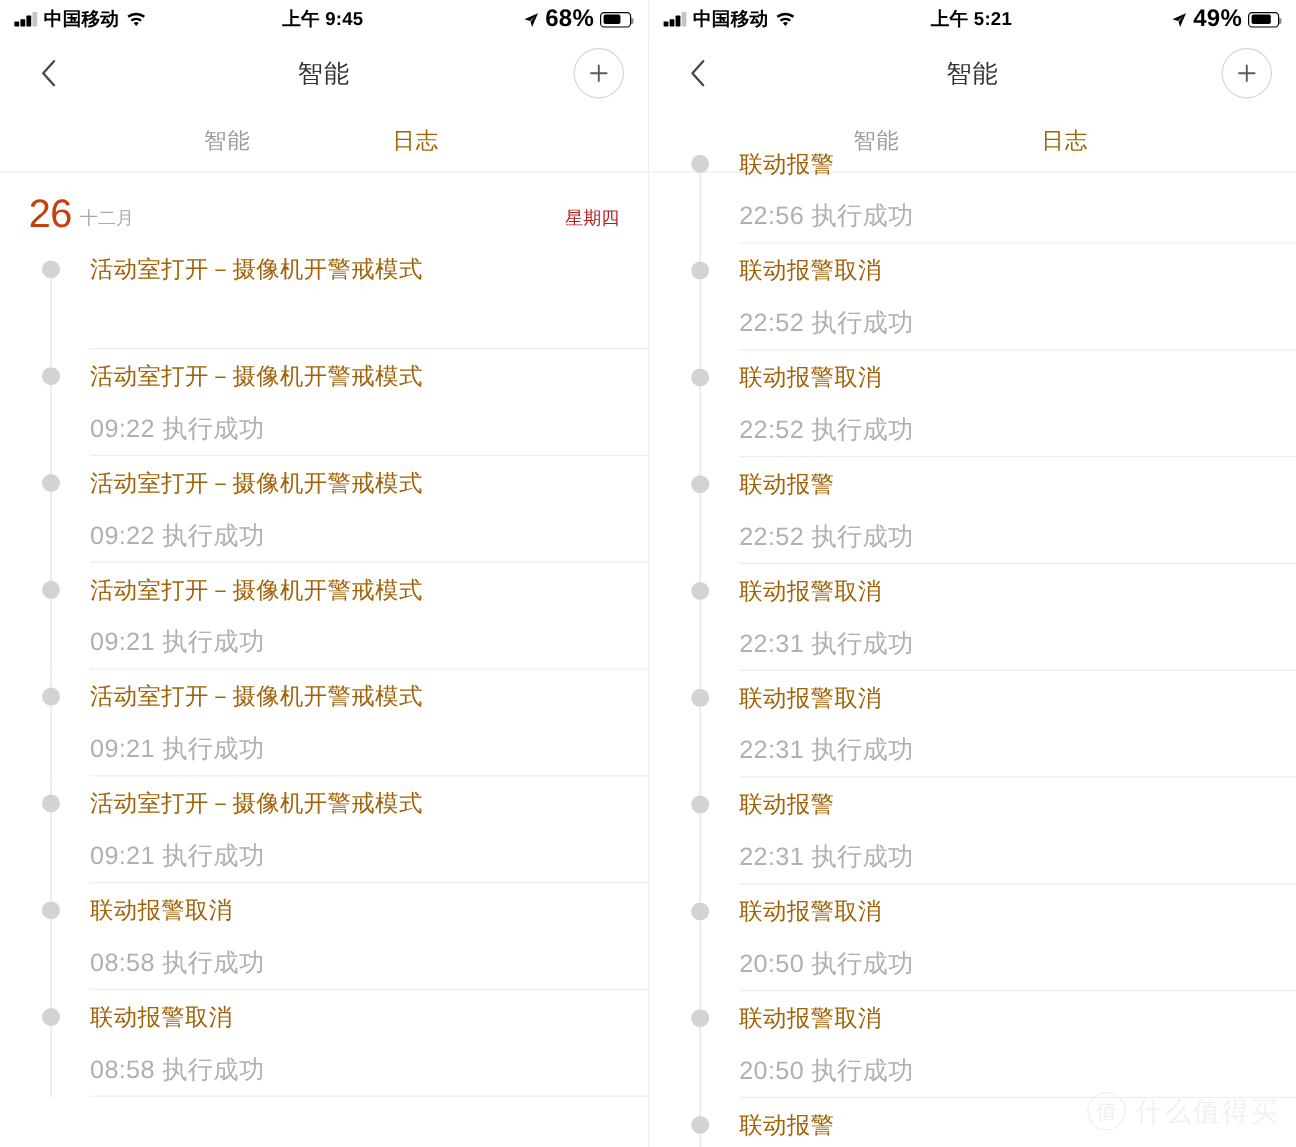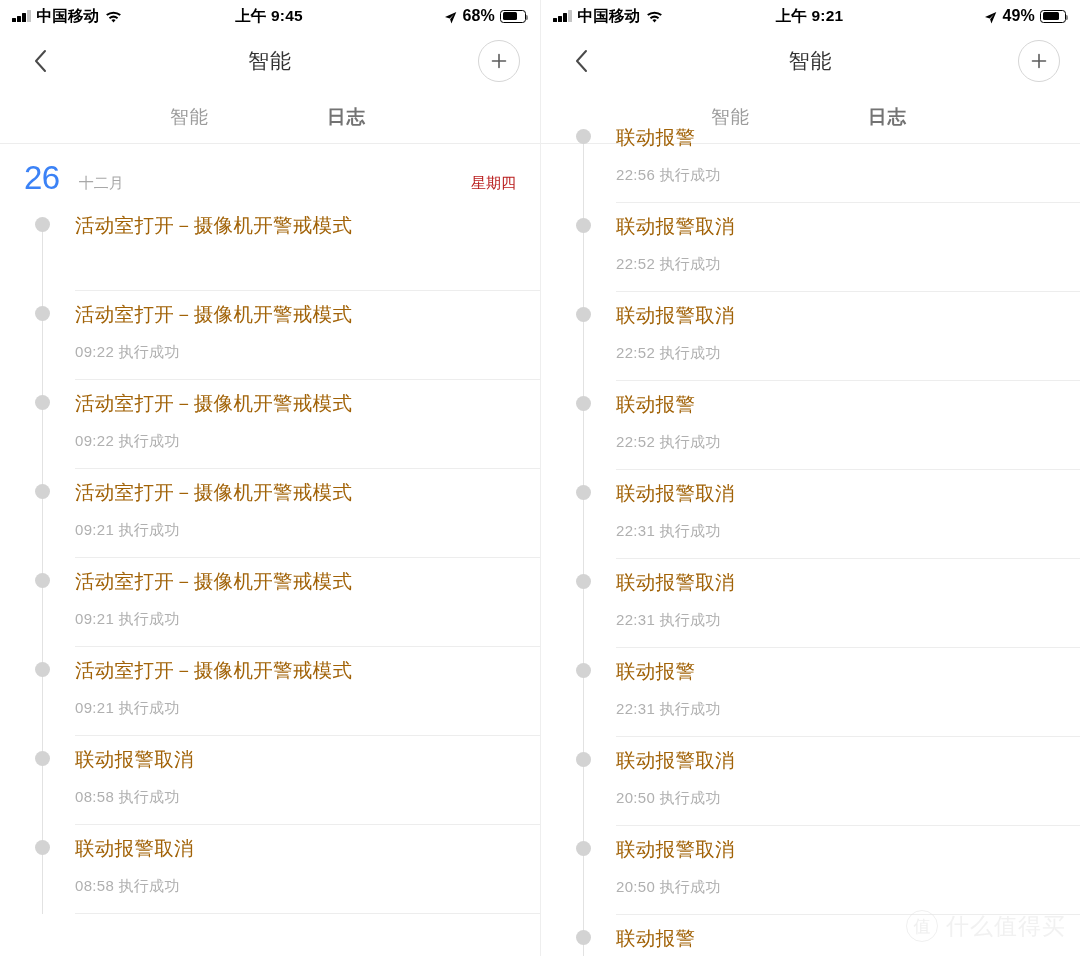--- a/index.html
+++ b/index.html
@@ -26,21 +26,21 @@
     font-size: 16px;
     color: #000000;
     font-weight: 600;
     letter-spacing: .2px;
   }
   .sb-left { display: flex; align-items: center; gap: 6px; flex: 1 1 0; }
   .sb-center { flex: 0 0 auto; display: flex; align-items: center; justify-content: center; }
   .sb-right { display: flex; align-items: center; justify-content: flex-end; gap: 5px; flex: 1 1 0; }
   .carrier { font-size: 15.5px; font-weight: 600; }
   .clock { font-size: 15.5px; font-weight: 700; white-space: nowrap; }
-  .batt-pct { font-size: 16px; font-weight: 600; }
+  .batt-pct { font-size: 20px; font-weight: 600; }
 
   .bars { display: flex; align-items: flex-end; gap: 1.5px; height: 12px; }
   .bars i { display: block; width: 3.5px; background: #000; border-radius: .5px; }
   .bars i:nth-child(1) { height: 4px; }
   .bars i:nth-child(2) { height: 6.5px; }
   .bars i:nth-child(3) { height: 9px; }
   .bars i:nth-child(4) { height: 12px; background: #c4c4c4; }
 
   .wifi { width: 17px; height: 13px; }
   .loc { width: 13px; height: 13px; }
@@ -92,34 +92,34 @@
   .tab {
     flex: 0 0 auto;
     font-size: 18.5px;
     letter-spacing: 1px;
     cursor: pointer;
     padding: 0 10px;
   }
   .tab.first { margin-left: 160px; }
   .tab.second { margin-left: 98px; }
   .tab.inactive { color: #9b9b9b; }
-  .tab.active { color: #737373; font-weight: bold; }
+  .tab.active { color: #a16207; }
 
   
   .date-row {
     height: 58px;
     display: flex; align-items: flex-end;
     padding: 0 24px 8px 24px;
   }
   .date-num {
-    font-size: 33px; color: #3b82f6; font-weight: 400;
+    font-size: 33px; color: #c2410c; font-weight: 400;
     line-height: 1; letter-spacing: -0.5px;
   }
   .date-month {
-    font-size: 15px; color: #a8a8a8; margin-left: 19px; line-height: 1.5;
+    font-size: 15px; color: #a8a8a8; margin-left: 7px; line-height: 1.5;
   }
   .date-week {
     margin-left: auto; font-size: 15px; color: #b91c1c; line-height: 1.5;
   }
 
   
   .list { position: relative; }
   .list.offset-clip { margin-top: -30px; }
 
   .entry {
@@ -139,21 +139,21 @@
     width: 15px; height: 15px; border-radius: 50%;
     background: #d3d3d3;
   }
   .entry .e-title {
     font-size: 19.5px; color: #a16207;
     line-height: 1; padding-top: 14px;
     letter-spacing: 0.3px;
     white-space: nowrap;
   }
   .entry .e-sub {
-    font-size: 15px; color: #b0b0b0;
+    font-size: 21px; color: #b0b0b0;
     padding-top: 18px; letter-spacing: 0.3px;
     white-space: nowrap;
   }
   .entry .e-line {
     position: absolute; left: 75px; right: 0; bottom: 0;
     height: 1px; background: #ededed;
   }
 
   
   .watermark {
@@ -304,21 +304,21 @@
             <i></i>
           </span>
         <span class="carrier">中国移动</span>
         <span class="wifi">
           <svg viewBox="0 0 17 13" width="17" height="13">
               <path d="M8.5 11.6l-2.1-2.5a3.3 3.3 0 014.2 0zM3.8 6.4l1.3 1.6a5.5 5.5 0 016.8 0l1.3-1.6a7.6 7.6 0 00-9.4 0zM1.1 3.2l1.3 1.6a9.8 9.8 0 0112.2 0l1.3-1.6a12 12 0 00-14.8 0z" fill="#000"></path>
             </svg>
         </span>
       </div>
       <div class="sb-center">
-        <span class="clock">上午 9:21</span>
+        <span class="clock">上午 5:21</span>
       </div>
       <div class="sb-right">
         <span class="loc">
           <svg viewBox="0 0 13 13" width="13" height="13">
               <path d="M12.3 1L1 6.1l4.7 1.4L10 3.3 6.1 8.2l1.3 4.2z" fill="#000"></path>
             </svg>
         </span>
         <span class="batt-pct">49%</span>
         <span class="battery">
             <b style="width:79%"></b>

